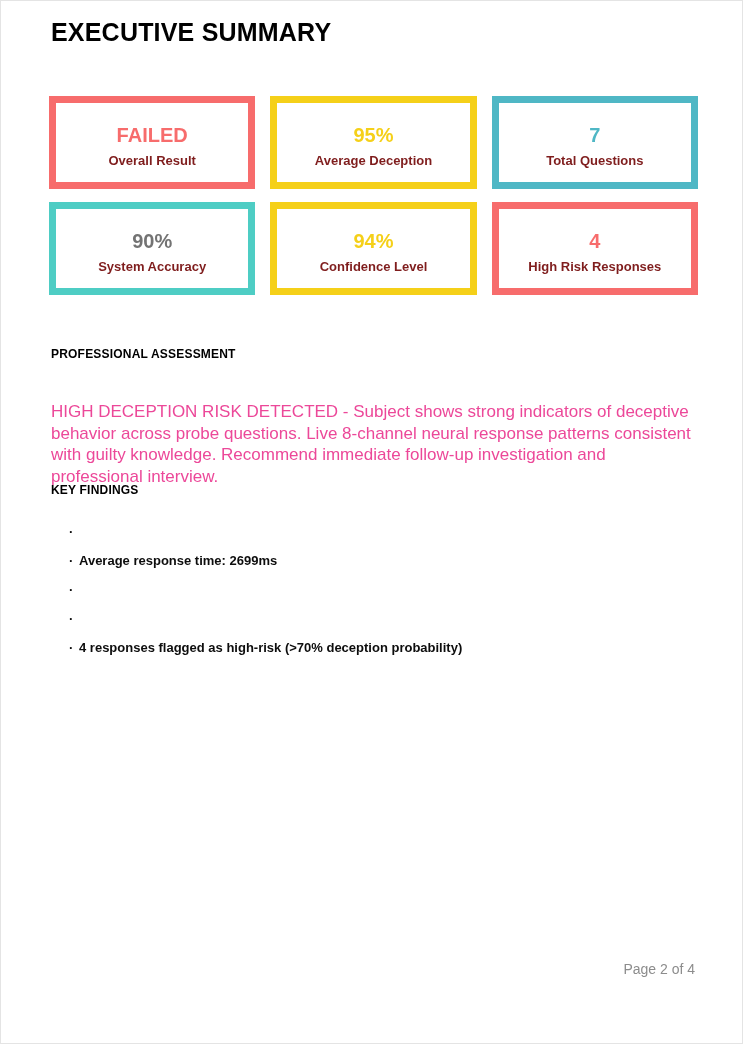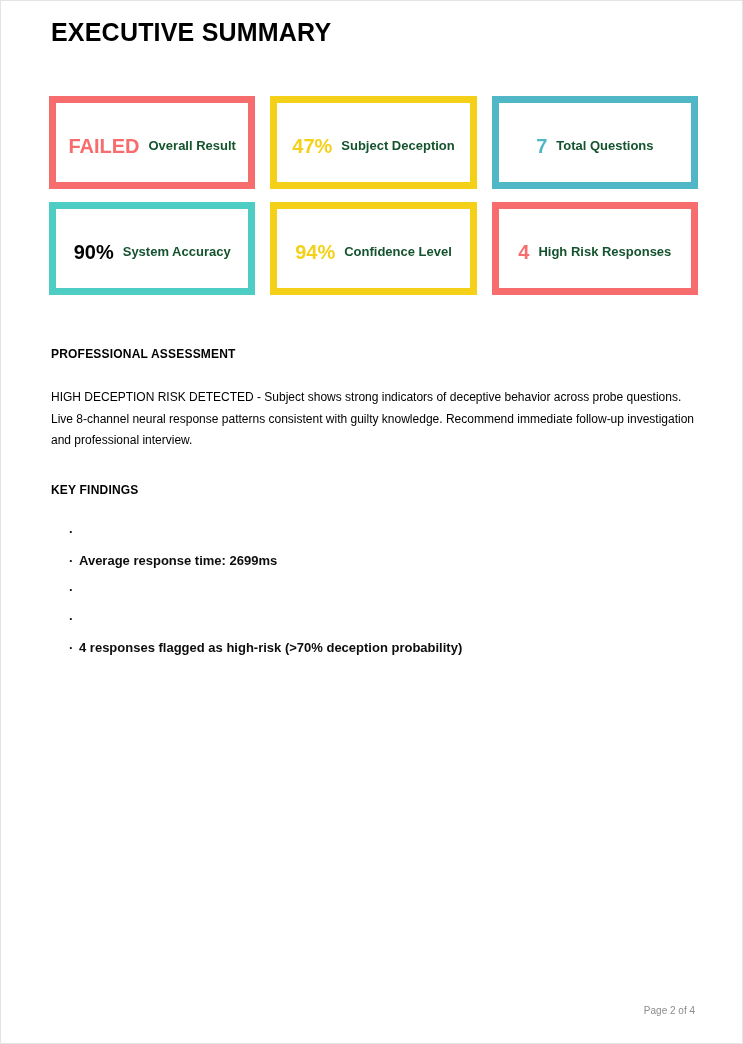--- a/index.html
+++ b/index.html
@@ -37,58 +37,58 @@
     grid-template-columns: repeat(3, 1fr);
     column-gap: 15px;
     row-gap: 13px;
   }
   .stat-card {
     box-sizing: border-box;
     height: 93px;
     border: 7px solid #cccccc;
     background: #ffffff;
     display: flex;
-    flex-direction: row;
+    flex-direction: column;
     align-items: center;
     justify-content: center;
     padding-top: 6px;
     gap: 9px;
     text-align: center;
   }
   .stat-value {
     font-size: 20px;
     font-weight: bold;
     line-height: 1;
   }
   .stat-label {
     font-size: 13px;
     font-weight: bold;
-    color: #14532d;
+    color: #7f1d1d;
     line-height: 1;
   }
   .section-heading {
     position: absolute;
     left: 50px;
     margin: 0;
     font-size: 12px;
     font-weight: bold;
     letter-spacing: 0.2px;
     color: #000000;
   }
   .heading-assessment { top: 346px; }
   .heading-findings   { top: 482px; }
   .assessment-body {
     position: absolute;
-    top: 386px;
+    top: 400px;
     left: 50px;
     width: 650px;
     margin: 0;
-    font-size: 12px;
+    font-size: 17px;
     line-height: 21.5px;
-    color: #000000;
+    color: #ec4899;
   }
   .findings-list {
     position: absolute;
     top: 522px;
     left: 50px;
     width: 640px;
     margin: 0;
     padding: 0;
     list-style: none;
   }
@@ -102,51 +102,51 @@
     color: #0d0d0d;
   }
   .bullet {
     display: inline-block;
     width: 10px;
     margin-left: 18px;
     text-align: left;
   }
   .page-footer {
     position: absolute;
-    top: 1004px;
+    top: 960px;
     right: 47px;
-    font-size: 10px;
+    font-size: 14px;
     color: #8c8c8c;
   }
 </style>
 </head>
 <body>
 
 <div class="page">
 
   <h1 class="page-title">EXECUTIVE SUMMARY</h1>
 
   <div class="stats-grid" id="stats-grid">
   <div class="stat-card" style="border-color: rgb(247, 108, 108);">
     <div class="stat-value" style="color: rgb(247, 108, 108);">FAILED</div>
     <div class="stat-label">Overall Result</div>
   </div>
 
   <div class="stat-card" style="border-color: rgb(245, 208, 25);">
-    <div class="stat-value" style="color: rgb(245, 208, 25);">47%</div>
-    <div class="stat-label">Subject Deception</div>
+    <div class="stat-value" style="color: rgb(245, 208, 25);">95%</div>
+    <div class="stat-label">Average Deception</div>
   </div>
 
   <div class="stat-card" style="border-color: rgb(79, 183, 197);">
     <div class="stat-value" style="color: rgb(79, 183, 197);">7</div>
     <div class="stat-label">Total Questions</div>
   </div>
 
   <div class="stat-card" style="border-color: rgb(78, 205, 196);">
-    <div class="stat-value" style="color: #000000;">90%</div>
+    <div class="stat-value" style="color: #737373;">90%</div>
     <div class="stat-label">System Accuracy</div>
   </div>
 
   <div class="stat-card" style="border-color: rgb(245, 208, 25);">
     <div class="stat-value" style="color: rgb(245, 208, 25);">94%</div>
     <div class="stat-label">Confidence Level</div>
   </div>
 
   <div class="stat-card" style="border-color: rgb(247, 108, 108);">
     <div class="stat-value" style="color: rgb(247, 108, 108);">4</div>

